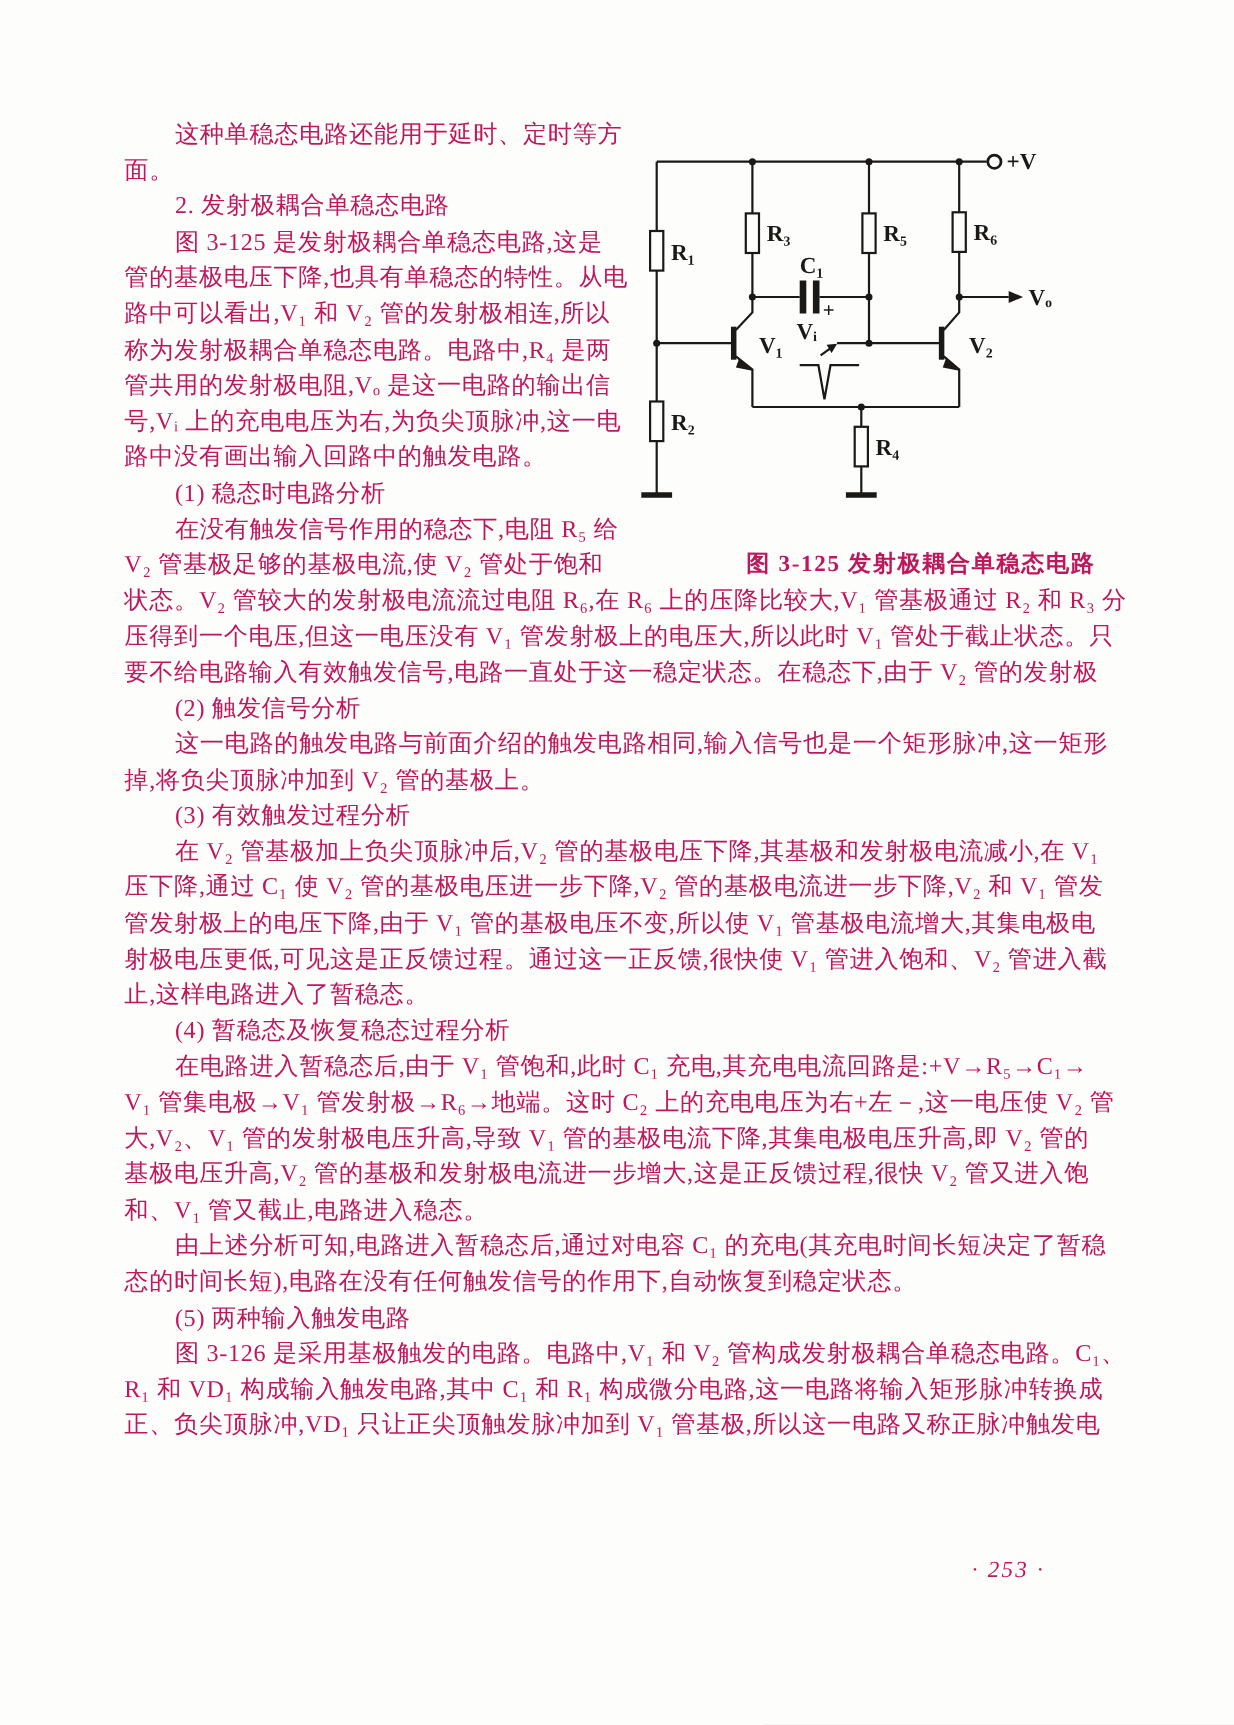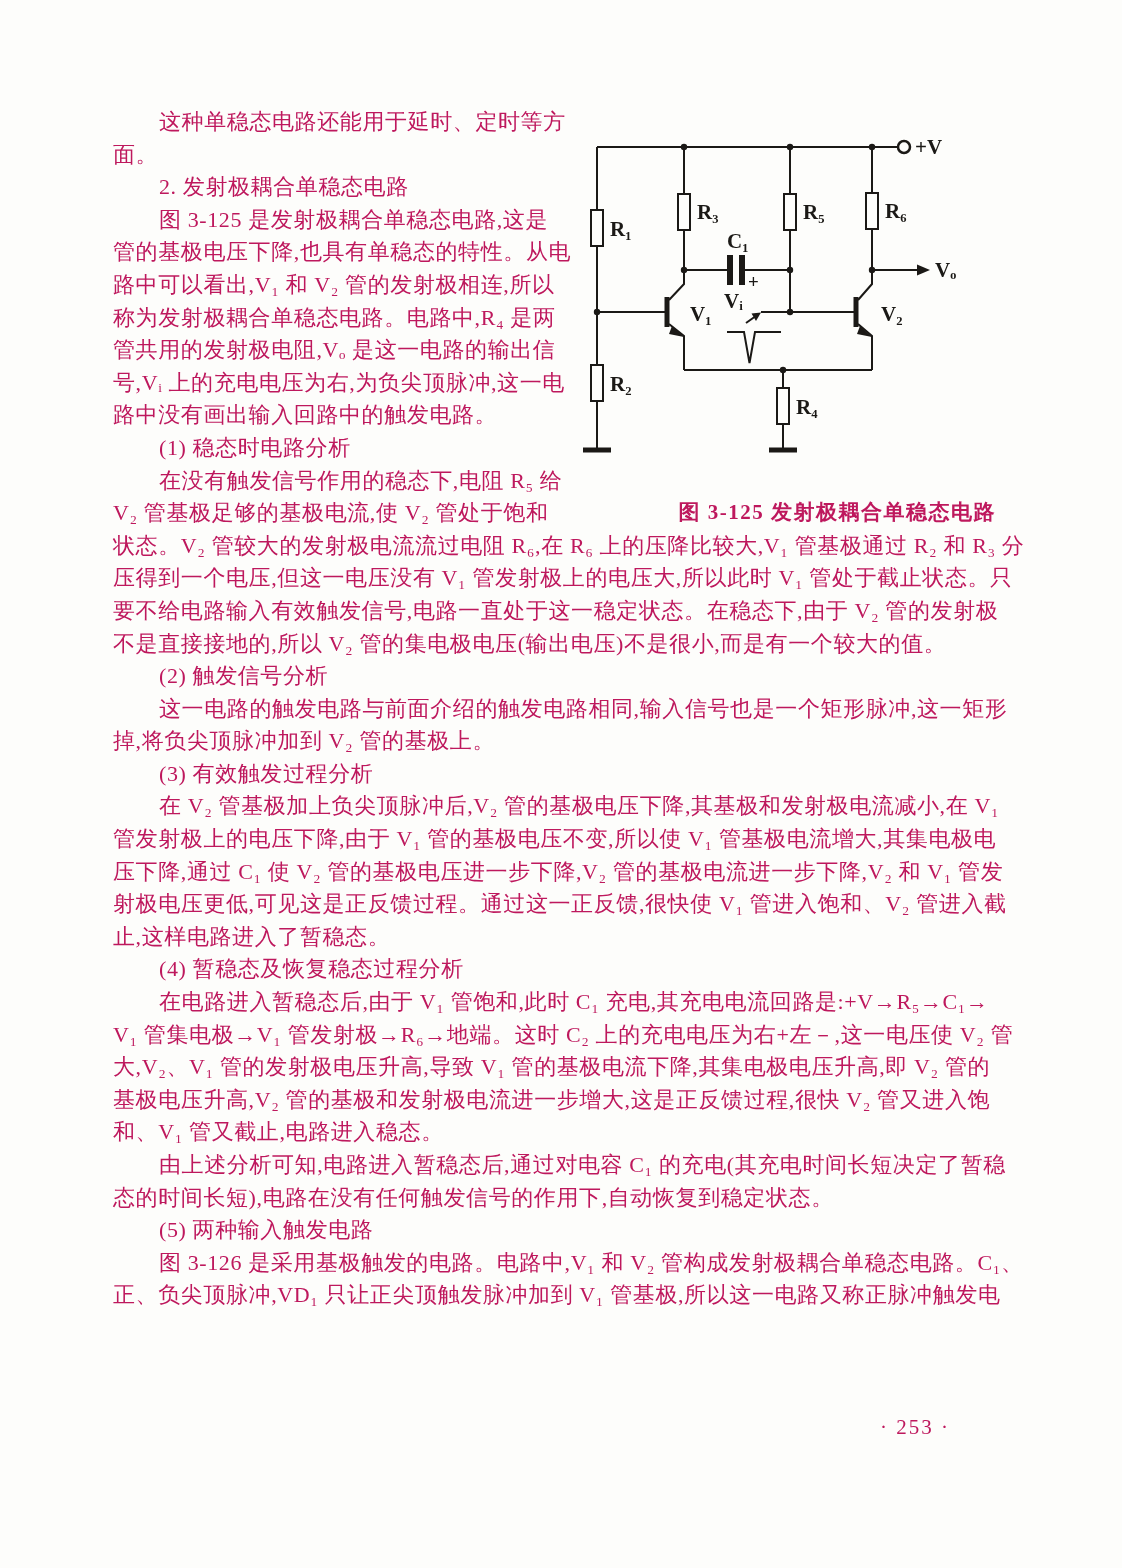--- a/index.html
+++ b/index.html
@@ -42,20 +42,21 @@
     font-size:21px;
     letter-spacing:1.5px;
     font-weight:bold;
     white-space:nowrap;
   }
   .page-number{
     position:absolute;
     right:172px;top:1415px;
     font-size:21px;
     letter-spacing:2px;
+    font-style:italic;
   }
   .cmp-label{
     font-size:21px;
     font-weight:bold;
     font-family:"Liberation Serif","DejaVu Serif",serif;
   }
   .cmp-label.small{font-size:19px;}
 </style>
 </head>
 <body>
@@ -75,40 +76,40 @@
         <div class="line">号,Vᵢ 上的充电电压为右,为负尖顶脉冲,这一电</div>
         <div class="line">路中没有画出输入回路中的触发电路。</div>
         <div class="line ind">(1) 稳态时电路分析</div>
         <div class="line ind">在没有触发信号作用的稳态下,电阻 R₅ 给</div>
         <div class="line">V₂ 管基极足够的基极电流,使 V₂ 管处于饱和</div>
       </div>
     <div>
         <div class="line">状态。V₂ 管较大的发射极电流流过电阻 R₆,在 R₆ 上的压降比较大,V₁ 管基极通过 R₂ 和 R₃ 分</div>
         <div class="line">压得到一个电压,但这一电压没有 V₁ 管发射极上的电压大,所以此时 V₁ 管处于截止状态。只</div>
         <div class="line">要不给电路输入有效触发信号,电路一直处于这一稳定状态。在稳态下,由于 V₂ 管的发射极</div>
-        <div class="line">不是直接接地的,所以 V₂ 管的集电极电压(输出电压)不是很小,而是有一个较大的值。</div>
         <div class="line ind">(2) 触发信号分析</div>
         <div class="line ind">这一电路的触发电路与前面介绍的触发电路相同,输入信号也是一个矩形脉冲,这一矩形</div>
         <div class="line">掉,将负尖顶脉冲加到 V₂ 管的基极上。</div>
         <div class="line ind">(3) 有效触发过程分析</div>
         <div class="line ind">在 V₂ 管基极加上负尖顶脉冲后,V₂ 管的基极电压下降,其基极和发射极电流减小,在 V₁</div>
+        <div class="line">压下降,通过 C₁ 使 V₂ 管的基极电压进一步下降,V₂ 管的基极电流进一步下降,V₂ 和 V₁ 管发</div>
         <div class="line">管发射极上的电压下降,由于 V₁ 管的基极电压不变,所以使 V₁ 管基极电流增大,其集电极电</div>
-        <div class="line">压下降,通过 C₁ 使 V₂ 管的基极电压进一步下降,V₂ 管的基极电流进一步下降,V₂ 和 V₁ 管发</div>
         <div class="line">射极电压更低,可见这是正反馈过程。通过这一正反馈,很快使 V₁ 管进入饱和、V₂ 管进入截</div>
         <div class="line">止,这样电路进入了暂稳态。</div>
         <div class="line ind">(4) 暂稳态及恢复稳态过程分析</div>
         <div class="line ind">在电路进入暂稳态后,由于 V₁ 管饱和,此时 C₁ 充电,其充电电流回路是:+V→R₅→C₁→</div>
         <div class="line">V₁ 管集电极→V₁ 管发射极→R₆→地端。这时 C₂ 上的充电电压为右+左－,这一电压使 V₂ 管</div>
         <div class="line">大,V₂、V₁ 管的发射极电压升高,导致 V₁ 管的基极电流下降,其集电极电压升高,即 V₂ 管的</div>
         <div class="line">基极电压升高,V₂ 管的基极和发射极电流进一步增大,这是正反馈过程,很快 V₂ 管又进入饱</div>
         <div class="line">和、V₁ 管又截止,电路进入稳态。</div>
         <div class="line ind">由上述分析可知,电路进入暂稳态后,通过对电容 C₁ 的充电(其充电时间长短决定了暂稳</div>
         <div class="line">态的时间长短),电路在没有任何触发信号的作用下,自动恢复到稳定状态。</div>
         <div class="line ind">(5) 两种输入触发电路</div>
         <div class="line ind">图 3-126 是采用基极触发的电路。电路中,V₁ 和 V₂ 管构成发射极耦合单稳态电路。C₁、</div>
+        <div class="line">R₁ 和 VD₁ 构成输入触发电路,其中 C₁ 和 R₁ 构成微分电路,这一电路将输入矩形脉冲转换成</div>
         <div class="line">正、负尖顶脉冲,VD₁ 只让正尖顶触发脉冲加到 V₁ 管基极,所以这一电路又称正脉冲触发电</div>
       </div>
   </div>
 
   <div class="figure">
     <svg width="452" height="380" viewBox="0 0 452 380">
       <g stroke="#1b1916" stroke-width="2" fill="none">
 
         <path d="M27 47 H327"></path>
 

